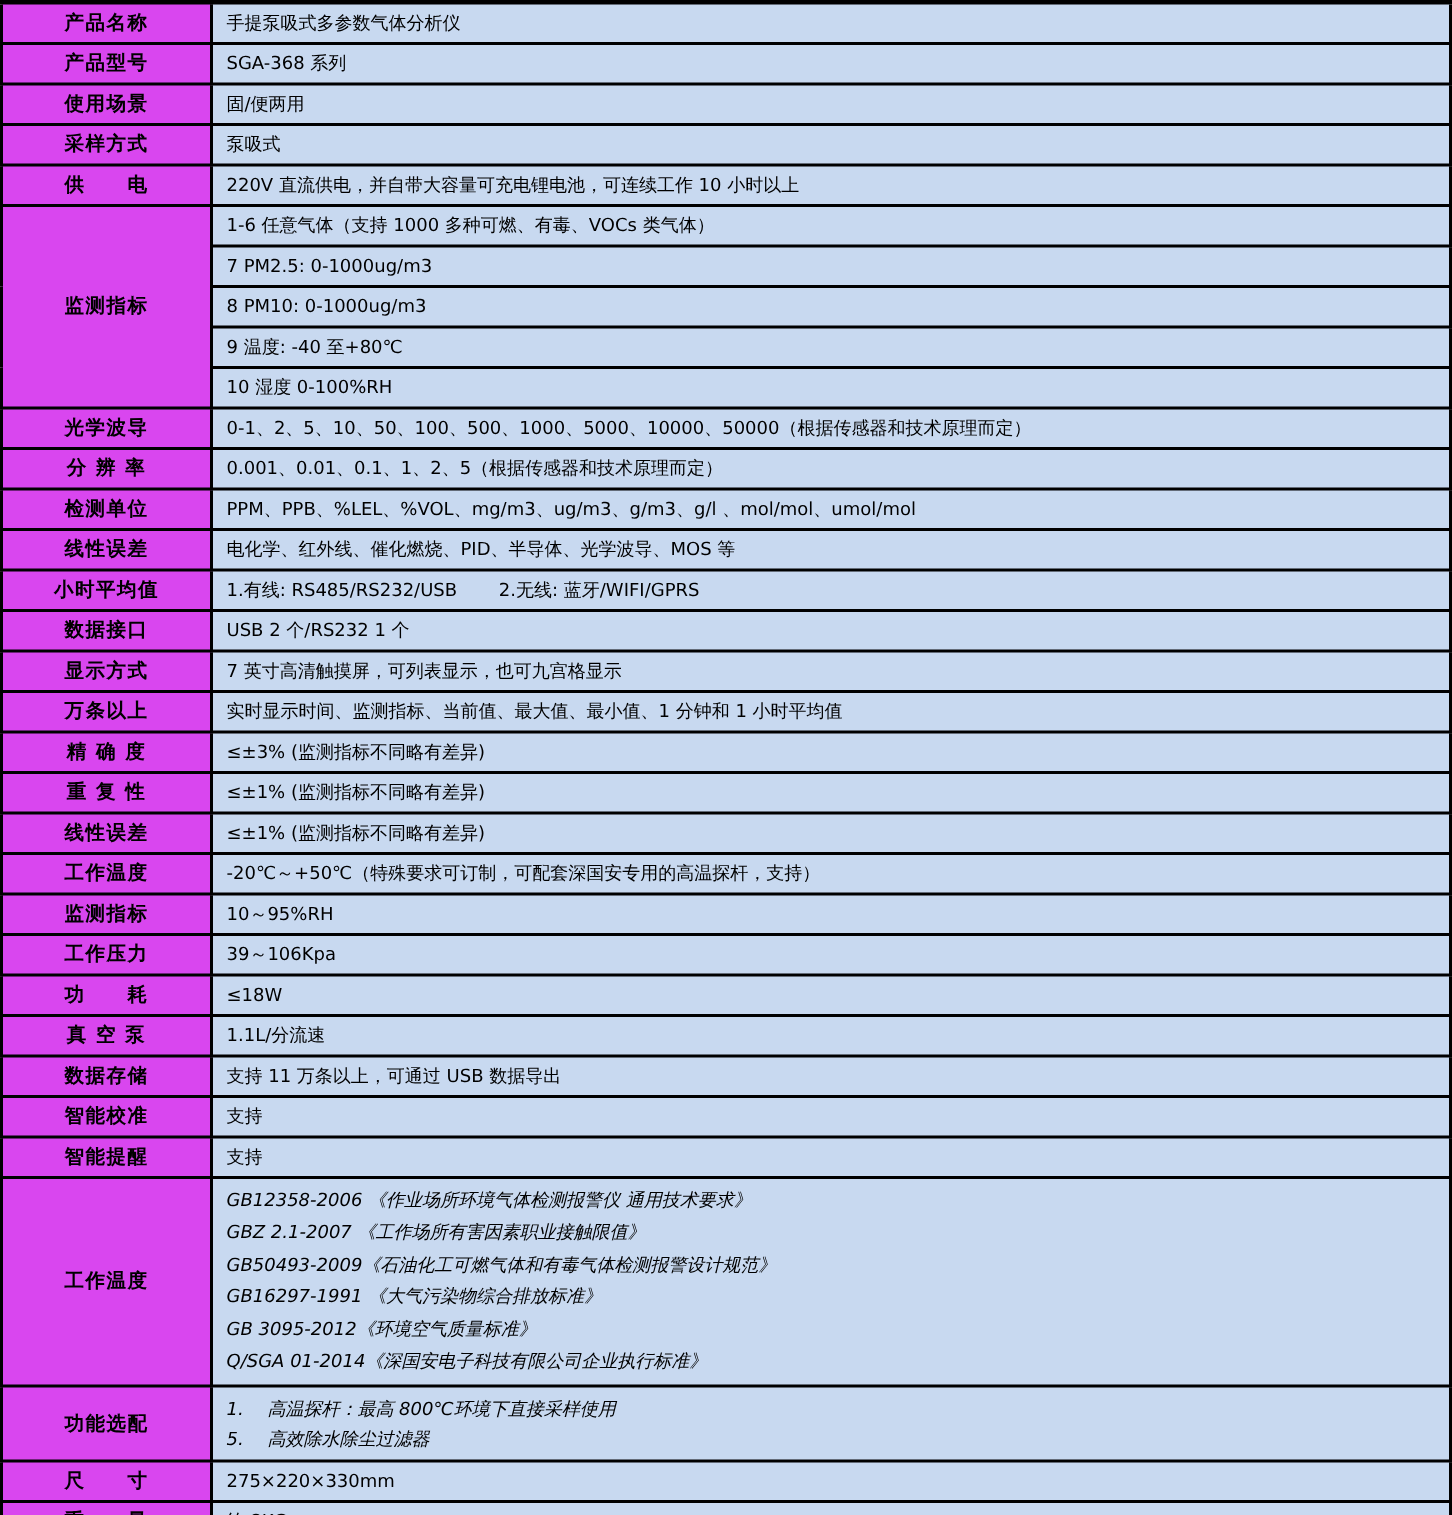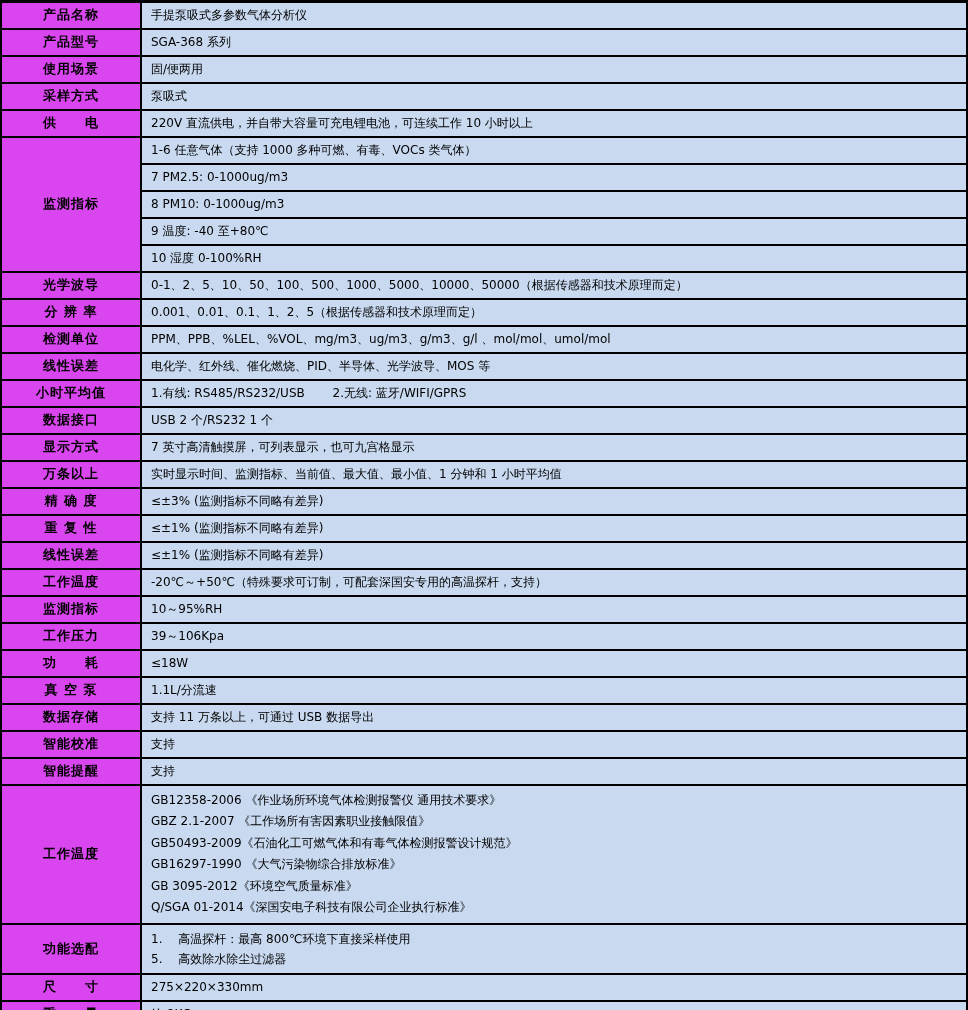--- a/index.html
+++ b/index.html
@@ -21,21 +21,21 @@
     text-align:center;
     padding:0 4px;
     letter-spacing:1px;
   }
   td.val {
     background:#c8d9f0;
     font-size:12px;
     text-align:left;
     padding:2px 6px 2px 9px;
   }
-  td.multi { padding-top:4px; padding-bottom:4px; }
+  td.multi { padding-top:4px; padding-bottom:4px;font-style:italic; }
   td.multi div { line-height:21.5px; }
   tr.r-ref { height:130px; }
   tr.r-opt { height:42px;border-radius:18px; }
   td.opt div { line-height:20px; }
 </style>
 </head>
 <body>
 
 <table class="spec">
   <colgroup>
@@ -158,21 +158,21 @@
     <th class="lbl">智能提醒</th>
     <td class="val">支持</td>
   </tr>
 
   <tr class="r-ref">
     <th class="lbl">工作温度</th>
     <td class="val multi">
       <div>GB12358-2006 《作业场所环境气体检测报警仪 通用技术要求》</div>
       <div>GBZ 2.1-2007 《工作场所有害因素职业接触限值》</div>
       <div>GB50493-2009《石油化工可燃气体和有毒气体检测报警设计规范》</div>
-      <div>GB16297-1990 《大气污染物综合排放标准》</div>
+      <div>GB16297-1991 《大气污染物综合排放标准》</div>
       <div>GB 3095-2012《环境空气质量标准》</div>
       <div>Q/SGA 01-2014《深国安电子科技有限公司企业执行标准》</div>
     </td>
   </tr>
 
   <tr class="r-opt">
     <th class="lbl">功能选配</th>
     <td class="val multi opt">
       <div>1.　 高温探杆：最高 800℃环境下直接采样使用</div>
       <div>5.　 高效除水除尘过滤器</div>

